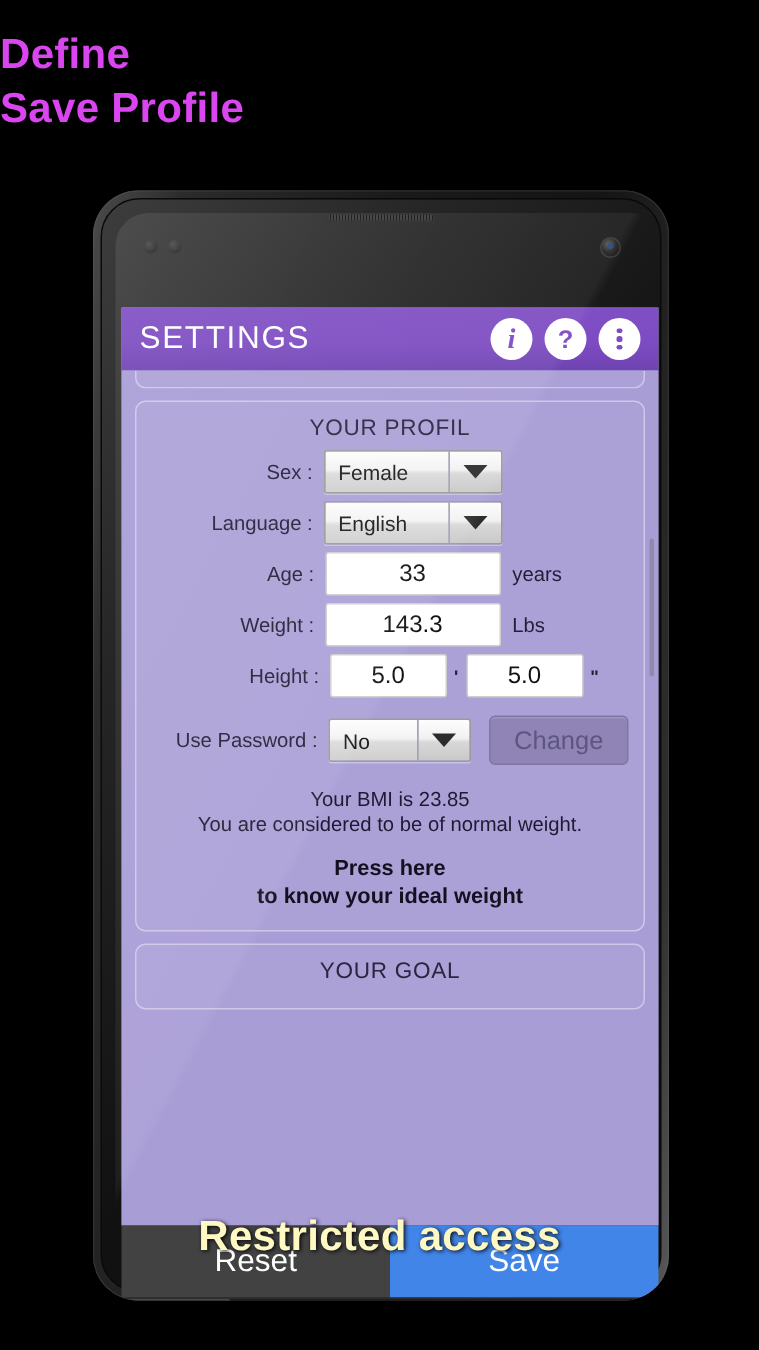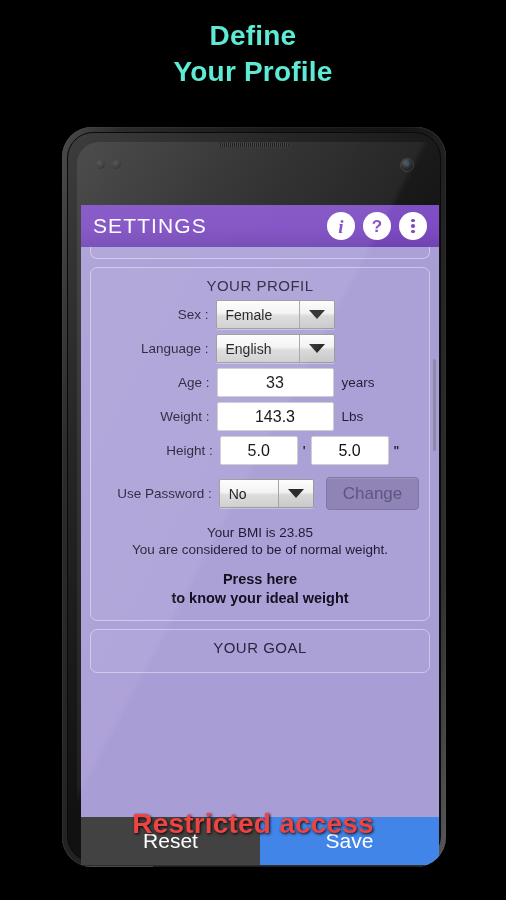--- a/index.html
+++ b/index.html
@@ -17,35 +17,35 @@
     width: 506px;
     height: 900px;
     background: #000;
   }
 
   
   .promo-top {
     position: absolute;
     left: 0; top: 18px;
     width: 506px;
-    text-align: center;
-    color: #5eead4;
+    text-align: left;
+    color: #d946ef;
     font-weight: bold;
     font-size: 28px;
     line-height: 36px;
     letter-spacing: 0.2px;
     text-shadow: 0 0 3px rgba(0,0,0,.9);
   }
 
   .promo-bottom {
     position: absolute;
     left: 0; top: 808px;
     width: 506px;
     text-align: center;
-    color: #ef4444;
+    color: #fef9c3;
     font-weight: bold;
     font-size: 28px;
     line-height: 32px;
     letter-spacing: 0.2px;
     text-shadow: 1px 1px 3px rgba(0,0,0,.95);
     z-index: 40;
   }
 
   
   .phone {
@@ -343,21 +343,21 @@
     width: 374px; height: 46px;
   }
 </style>
 </head>
 <body>
 
 <div id="root">
 
   <div class="promo-top">
     <div>Define</div>
-    <div>Your Profile</div>
+    <div>Save Profile</div>
   </div>
 
   <div class="phone">
     <div class="phone-inner">
 
       <div class="speaker"></div>
       <div class="sensor s1"></div>
       <div class="sensor s2"></div>
       <div class="camera"></div>
 

